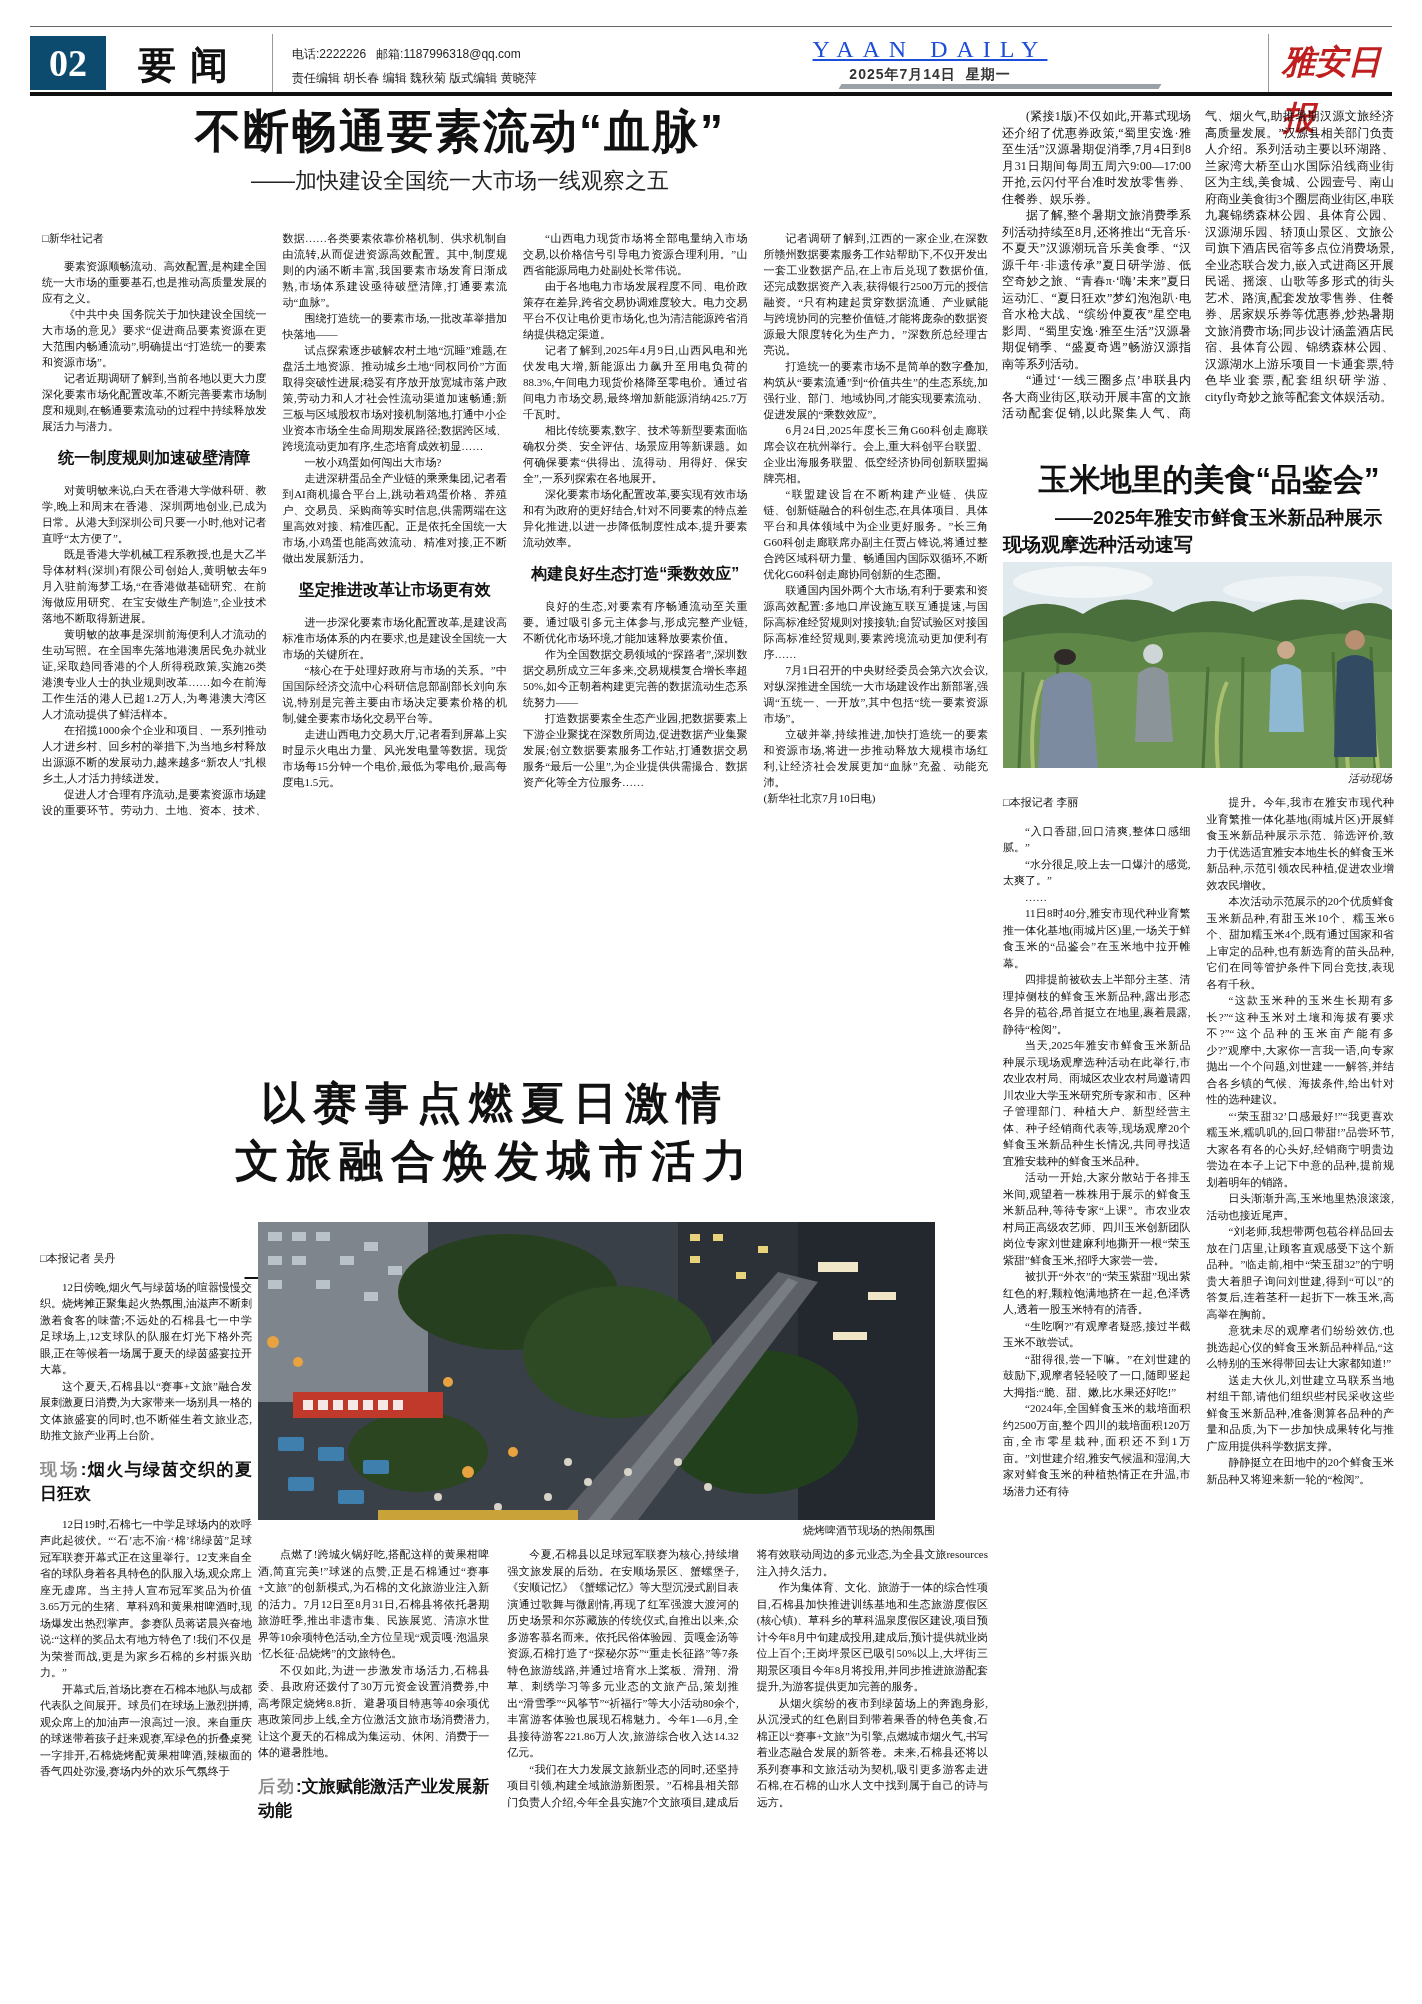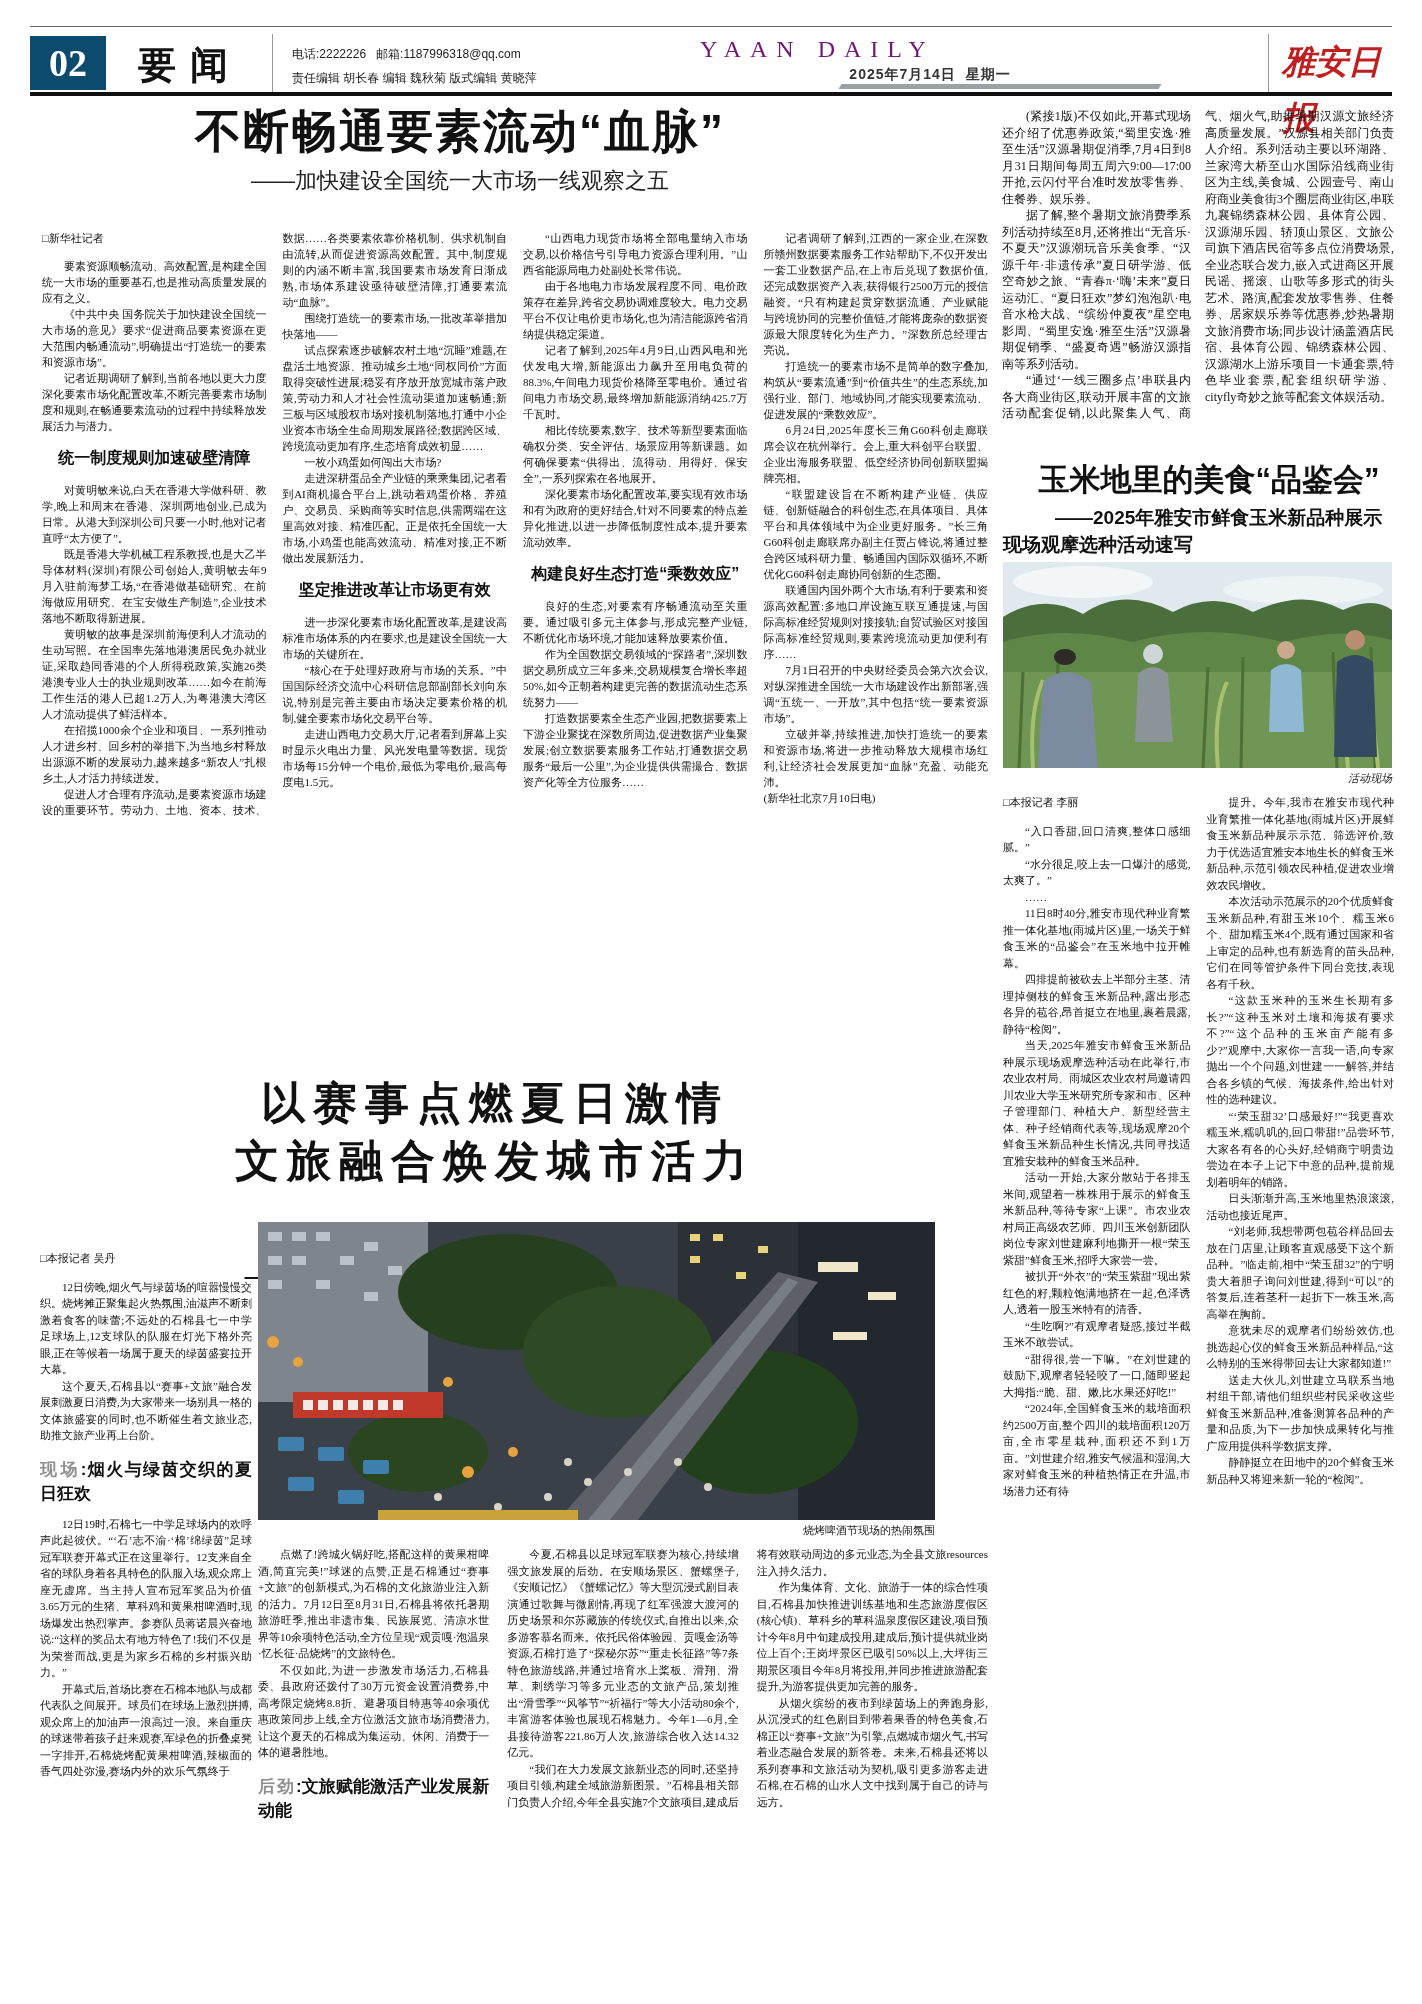--- a/index.html
+++ b/index.html
@@ -9,22 +9,22 @@
   .abs { position:absolute; }
 
   
   .topline { left:30px; top:26px; width:1362px; height:1px; background:#666; }
   .pagenum-box { left:30px; top:36px; width:76px; height:54px; background:#0c4a6e;
                  color:#fff; font:bold 38px/54px "Liberation Serif",serif; text-align:center; }
   .section-name { left:138px; top:40px; font:bold 38px/50px "Liberation Sans","DejaVu Sans",sans-serif;
                   letter-spacing:14px; }
   .vline { width:1px; background:#999; }
   .contact { left:292px; top:42px; font:12px/24px "Liberation Sans",sans-serif; color:#222; }
-  .daily-en { left:700px; top:36px; width:460px; text-align:left;
-              font:24px "Liberation Serif",serif; color:#701a75; letter-spacing:9px; }
+  .daily-en { left:700px; top:36px; width:460px; text-align:center;
+              font:24px "Liberation Serif",serif; color:#1d4ed8; letter-spacing:9px;text-decoration:underline; }
   .daily-date { left:700px; top:66px; width:460px; text-align:center;
                 font:bold 14px "Liberation Sans",sans-serif; color:#333; letter-spacing:1px; }
   .date-ribbon { left:840px; top:84px; width:320px; height:5px; background:#9aa2a8;
                  transform:skewX(-30deg); }
   .logo-cn { left:1282px; top:34px; width:112px; height:56px; color:#c01f1f;
              font:bold 33px/56px "Liberation Serif",serif; letter-spacing:0px; font-style:italic; }
   .rule-thick { left:30px; top:92px; width:1362px; height:4px; background:#101010; }
 
   
   .a1-headline { left:90px; top:102px; width:740px; text-align:center;

